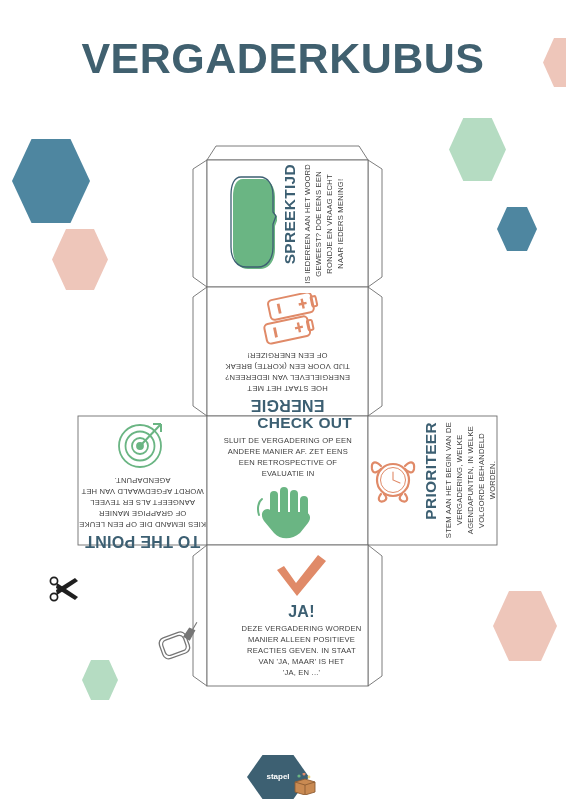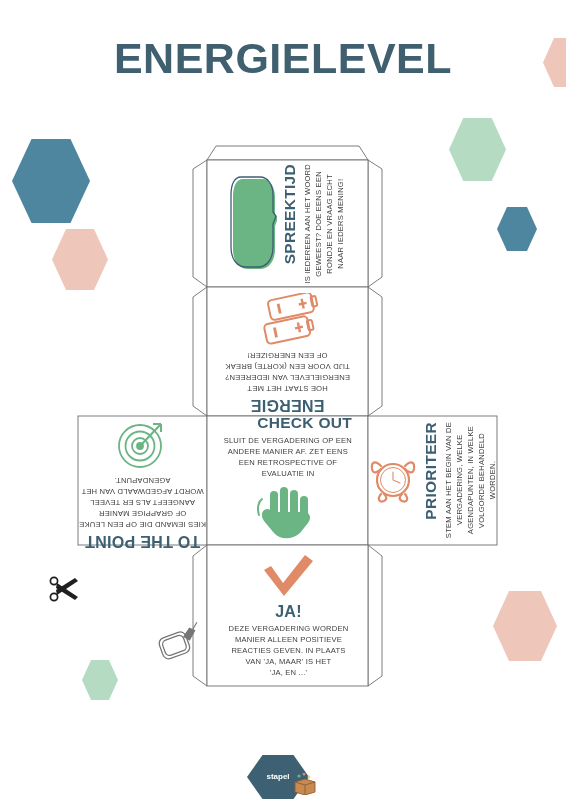--- a/index.html
+++ b/index.html
@@ -142,21 +142,21 @@
 <div>
   <div class="hex" style="left:12px;  top:139px; width:78px; height:84px; background:#4e86a0;"></div>
   <div class="hex" style="left:52px;  top:229px; width:56px; height:61px; background:#eec6ba;"></div>
   <div class="hex" style="left:543px; top:38px;  width:44px; height:49px; background:#eec6ba;"></div>
   <div class="hex" style="left:449px; top:118px; width:57px; height:63px; background:#b5dcc2;"></div>
   <div class="hex" style="left:497px; top:207px; width:40px; height:44px; background:#4e86a0;"></div>
   <div class="hex" style="left:493px; top:591px; width:64px; height:70px; background:#eec6ba;"></div>
   <div class="hex" style="left:82px;  top:660px; width:36px; height:40px; background:#b5dcc2;"></div>
 </div>
 
-<div class="title">ENERGIELEVEL</div>
+<div class="title">VERGADERKUBUS</div>
 
 <div class="net">
   <svg width="566" height="800" viewBox="0 0 566 800">
     <g fill="#ffffff" stroke="#6e6e6e" stroke-width="0.9">
 
       <path d="M207,160 L216,146 L359,146 L368,160 Z"></path>
 
       <path d="M207,160 L193,169 L193,277 L207,287 Z"></path>
 
       <path d="M368,160 L382,169 L382,277 L368,287 Z"></path>
@@ -306,32 +306,32 @@
         <div class="body-text">STEM AAN HET BEGIN VAN DE</div>
         <div class="body-text">VERGADERING, WELKE</div>
         <div class="body-text">AGENDAPUNTEN, IN WELKE</div>
         <div class="body-text">VOLGORDE BEHANDELD</div>
         <div class="body-text">WORDEN.</div>
       </div>
     </div>
   </div>
 </div>
 
-<div class="face" style="left:208px; top:545px; width:161px; height:141px;">
+<div class="face" style="left:221px; top:545px; width:161px; height:141px;">
   <div class="content-v" style="gap:2px;">
     <span>
       <svg width="60" height="44" viewBox="0 0 60 44">
         <path d="M6,17 L13,13 L25,30 L47,2 L55,8 L26,43 Z" fill="#e08a68"></path>
       </svg>
     </span>
     <div class="stackH">
       <div class="heading">JA!</div>
       <div class="body-text">DEZE VERGADERING WORDEN</div>
       <div class="body-text">MANIER ALLEEN POSITIEVE</div>
-      <div class="body-text">REACTIES GEVEN. IN PLAATS</div>
+      <div class="body-text">REACTIES GEVEN. IN STAAT</div>
       <div class="body-text">VAN 'JA, MAAR' IS HET</div>
       <div class="body-text">'JA, EN ...'</div>
     </div>
   </div>
 </div>
 
 <div class="tool" style="left:48px; top:574px;">
   <svg width="36" height="34" viewBox="0 0 36 34">
     <g fill="#1f1f1f">
       <circle cx="6" cy="7" r="3.6" fill="none" stroke="#1f1f1f" stroke-width="1.7"></circle>

